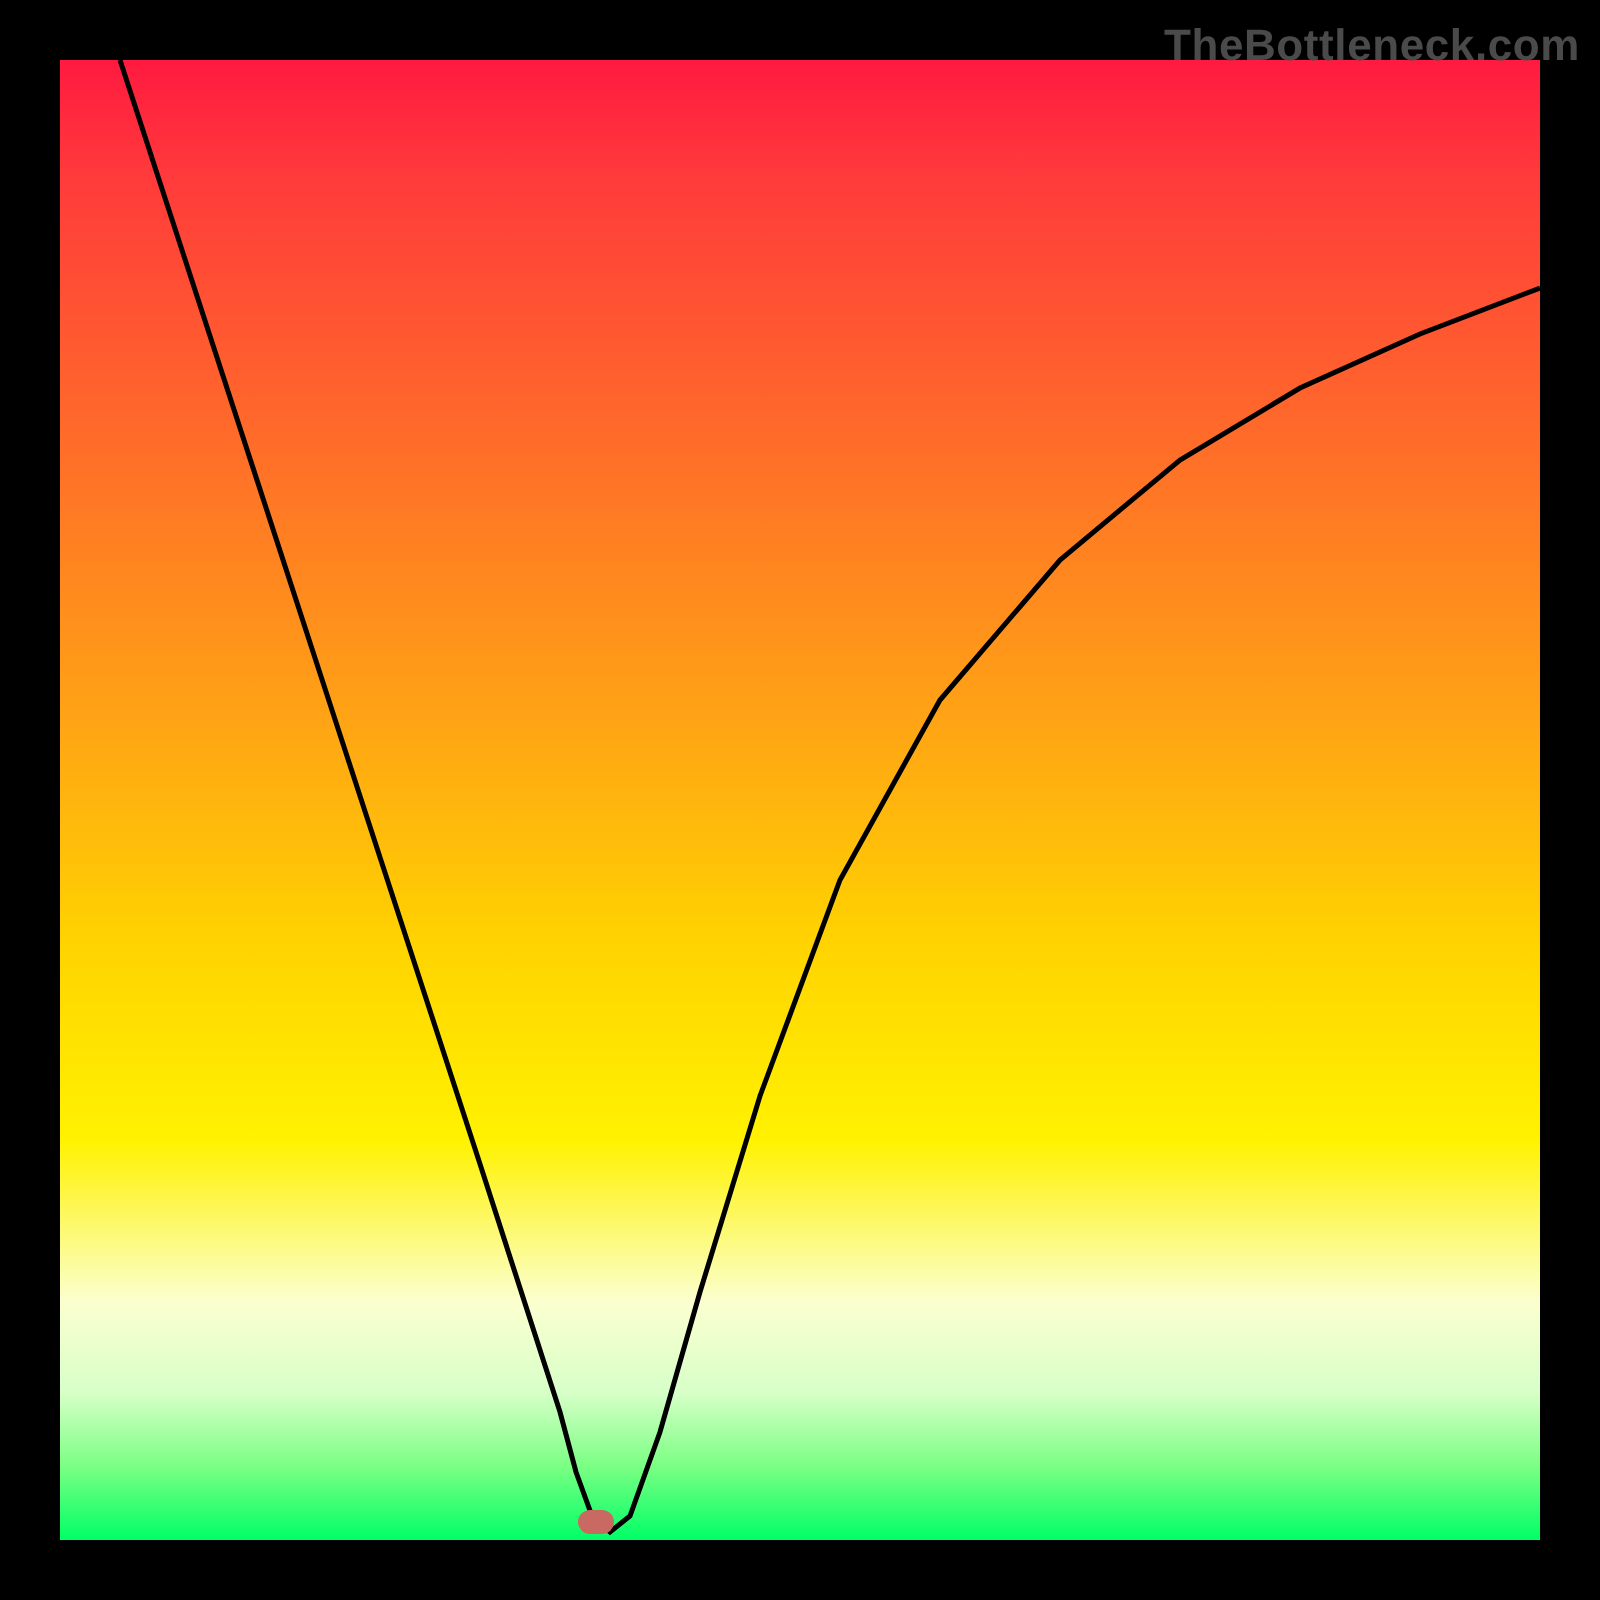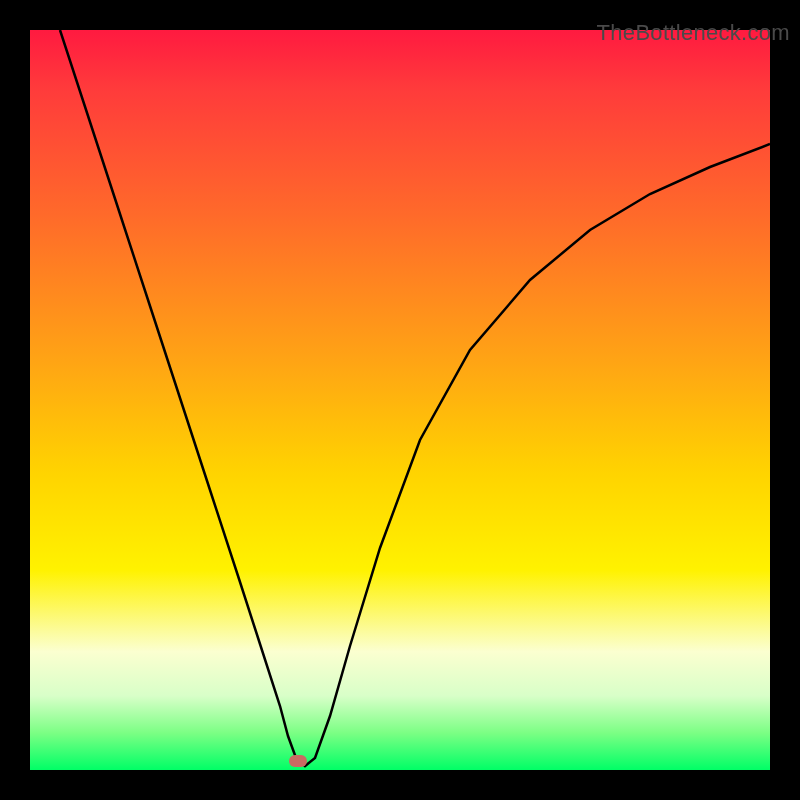--- a/index.html
+++ b/index.html
@@ -25,25 +25,25 @@
       #ffd400 60%,
       #fff200 73%,
       #fbffd0 84%,
       #d8ffc8 90%,
       #7bff84 95%,
       #00ff66 100%
     );
   }
   .watermark {
     position: absolute;
-    top: 20px;
+    top: 10px;
     right: 10px;
     color: #4a4a4a;
     font-size: 22px;
-    font-weight: 400;
+    font-weight: 700;
     letter-spacing: 0.3px;
     z-index: 5;
   }
   svg.curve {
     position: absolute;
     left: 30px;
     top: 30px;
     width: 740px;
     height: 740px;
     z-index: 3;

